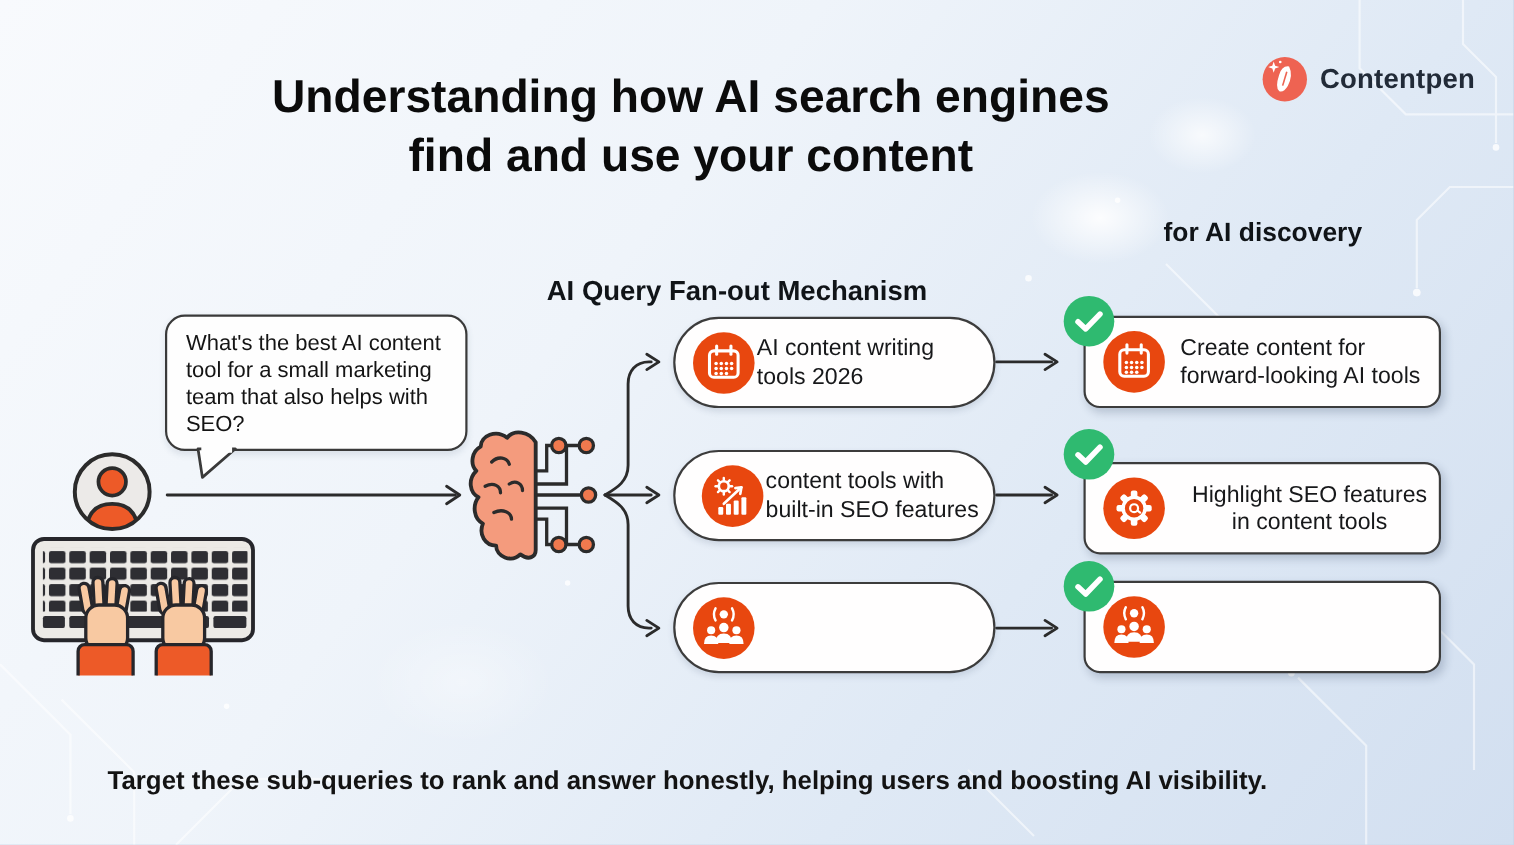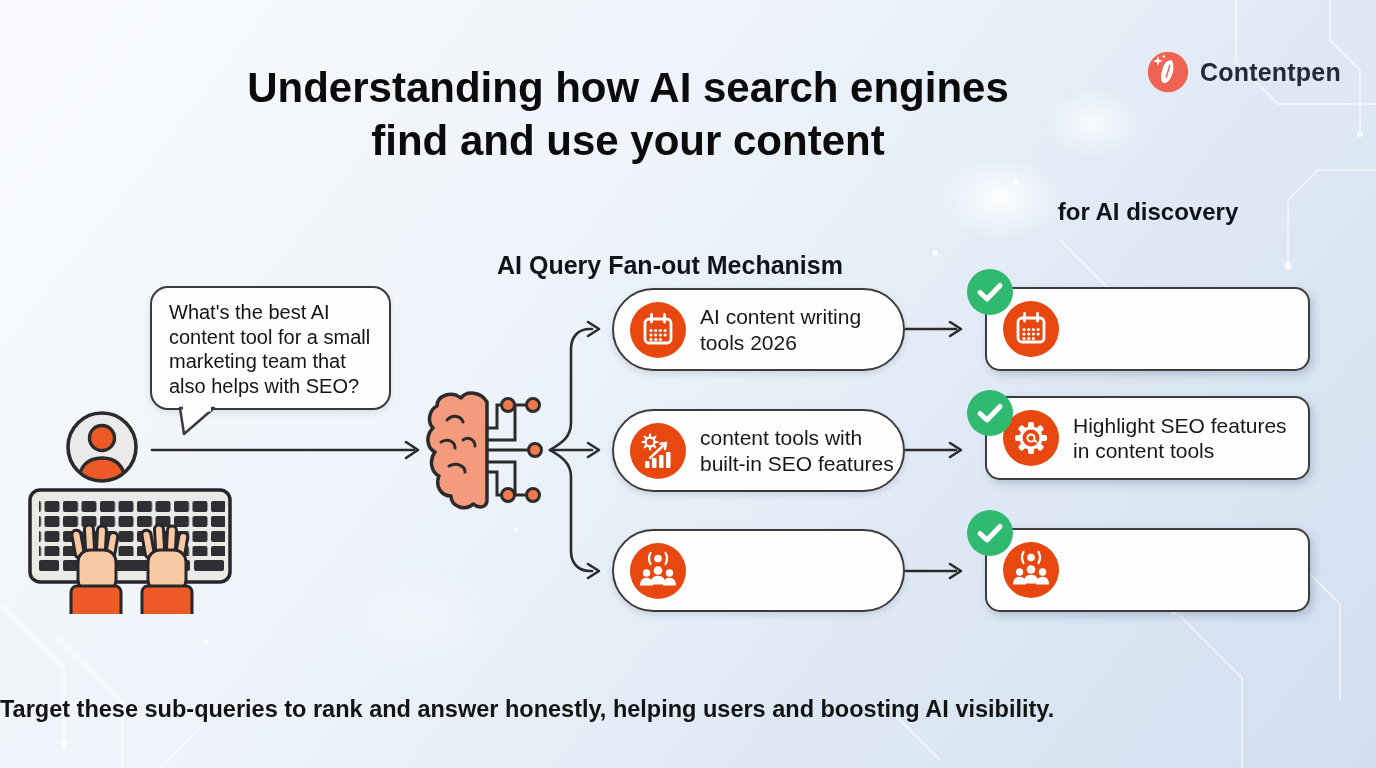--- a/index.html
+++ b/index.html
@@ -17,37 +17,37 @@
   
   .brand{left:1146px;top:24px;display:flex;align-items:center;gap:10px;z-index:5;margin-top:26px;}
   .brand-name{font-size:25px;font-weight:700;color:#222b38;letter-spacing:.2px;}
   
   .title{left:0;top:62px;width:1256px;text-align:center;font-size:42px;line-height:1.26;
          font-weight:700;color:#0b0b0b;margin:0;z-index:4;}
   
   .fan-heading{left:470px;top:223px;width:400px;text-align:center;font-size:25px;font-weight:700;color:#101418;z-index:4;margin-top:28px;}
   .strategy-heading{left:978px;top:196px;width:340px;text-align:center;font-size:24px;font-weight:700;line-height:1.3;color:#101418;z-index:4;}
   
-  .bubble{left:150px;top:286px;width:241px;height:124px;background:#fefefe;border:2.5px solid #3a3a3a;
+  .bubble{left:150px;top:286px;width:275px;height:124px;background:#fefefe;border:2.5px solid #3a3a3a;
           border-radius:18px;box-sizing:border-box;padding:12px 14px 10px 17px;z-index:3;
           font-size:20px;line-height:1.23;color:#141414;box-shadow:0 3px 6px rgba(60,80,110,.12);}
   
   .pill{width:293px;height:83px;left:612px;background:#fffefe;border:2px solid #3c3c3c;border-radius:42px;
-        display:flex;align-items:center;box-sizing:border-box;padding-left:16px;gap:14px;z-index:3;
+        display:flex;align-items:center;box-sizing:border-box;padding-left:16px;gap:2px;z-index:3;
         box-shadow:0 3px 6px rgba(60,80,110,.16);}
   .card{width:325px;height:84px;left:985px;background:#fffefe;border:2px solid #3c3c3c;border-radius:15px;
         display:flex;align-items:center;box-sizing:border-box;padding-left:16px;gap:14px;z-index:3;
         box-shadow:3px 4px 8px rgba(40,60,90,.22);}
   .icon-circle{width:56px;height:56px;border-radius:50%;background:#E8470F;flex:0 0 auto;
                display:flex;align-items:center;justify-content:center;}
   .node-text{font-size:21px;line-height:1.2;color:#17181a;}
   .pill .node-text{width:207px;}
   .card .node-text{width:238px;}
   .check{width:48px;height:48px;z-index:6;}
-  .footer-note{left:0;top:696px;width:1152px;text-align:left;font-size:23.5px;font-weight:600;color:#131313;z-index:4;}
+  .footer-note{left:0;top:696px;width:1152px;text-align:right;font-size:23.5px;font-weight:600;color:#131313;z-index:4;}
   .z1{z-index:1;} .z2{z-index:2;}
 </style>
 </head>
 <body>
 
 <div class="canvas">
 
   <svg class="abs z1" width="1376" height="768" viewBox="0 0 1376 768" style="left:0;top:0;">
     <g stroke="#ffffff" stroke-width="2" fill="none" opacity="0.55">
       <polyline points="1236,0 1236,62 1278,104 1376,104"></polyline>
@@ -278,23 +278,24 @@
           <circle cx="21" cy="33" r="1.6"></circle>
             <circle cx="25.7" cy="33" r="1.6"></circle>
             <circle cx="30.4" cy="33" r="1.6"></circle>
             <circle cx="35.1" cy="33" r="1.6"></circle>
           <circle cx="21" cy="37.5" r="1.6"></circle>
             <circle cx="25.7" cy="37.5" r="1.6"></circle>
             <circle cx="30.4" cy="37.5" r="1.6"></circle>
         </g>
       </svg>
     </div>
-  </div>
-
-  <div class="abs card" style="top:396px;">
+    <div class="node-text">Create content for forward-looking AI tools</div>
+  </div>
+
+  <div class="abs card" style="top:420px;text-align:center;">
     <div class="icon-circle">
       <svg width="56" height="56" viewBox="0 0 56 56">
         <g transform="translate(28,28)" fill="#fff">
           <g>
             <rect x="-3" y="-16" width="6" height="7" rx="2"></rect>
             <rect x="-3" y="-16" width="6" height="7" rx="2" transform="rotate(45)"></rect>
             <rect x="-3" y="-16" width="6" height="7" rx="2" transform="rotate(90)"></rect>
             <rect x="-3" y="-16" width="6" height="7" rx="2" transform="rotate(135)"></rect>
             <rect x="-3" y="-16" width="6" height="7" rx="2" transform="rotate(180)"></rect>
             <rect x="-3" y="-16" width="6" height="7" rx="2" transform="rotate(225)"></rect>

